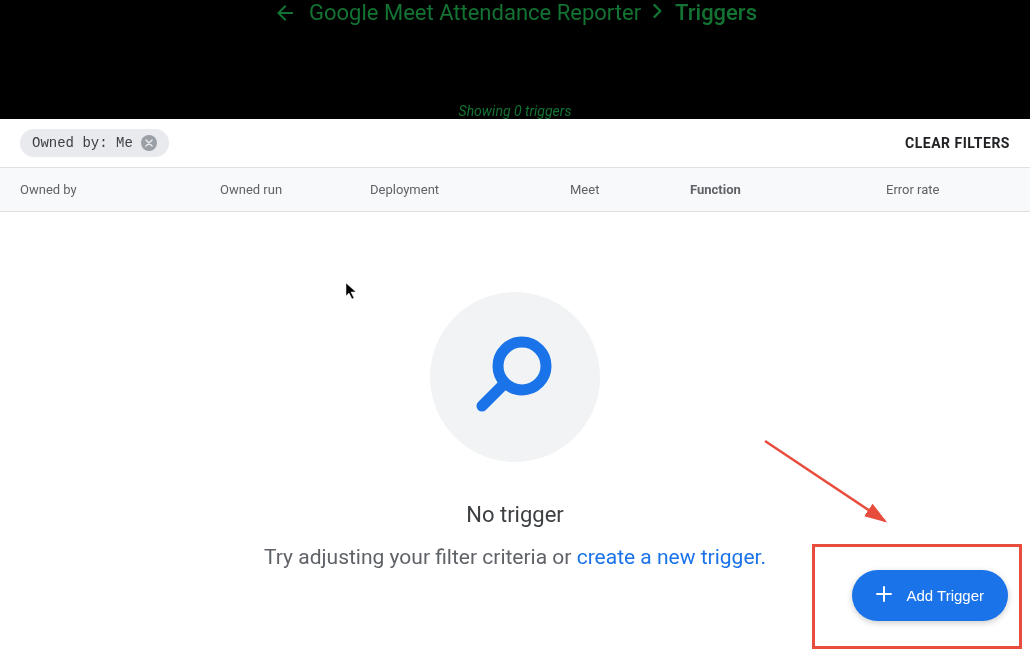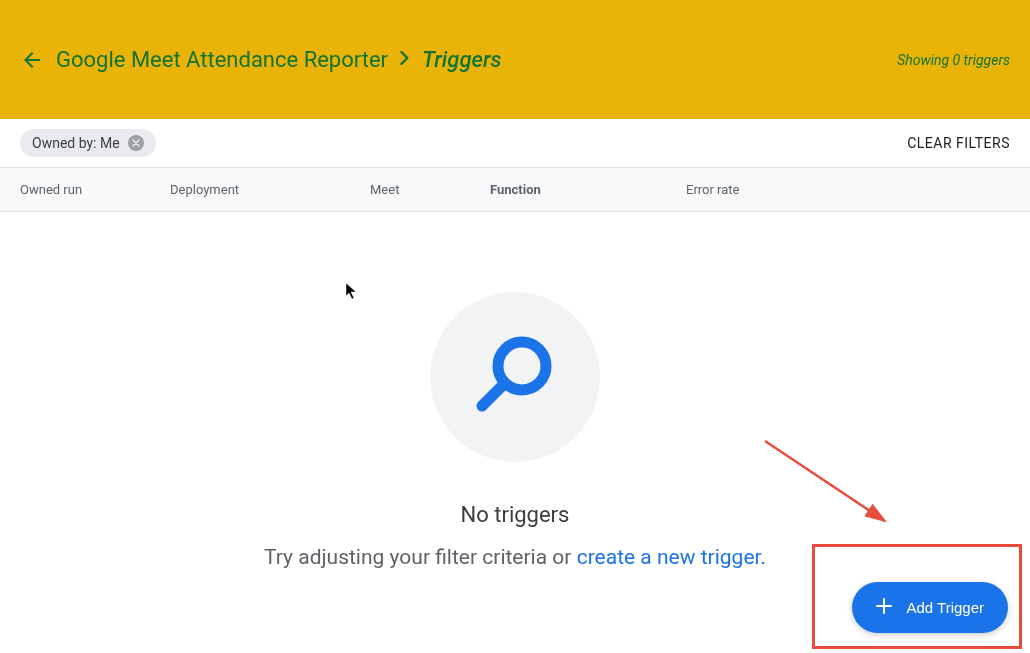--- a/index.html
+++ b/index.html
@@ -9,26 +9,27 @@
     }
     body {
       font-family: 'Google Sans', Roboto, Arial, sans-serif;
       width: 1030px;
       height: 653px;
       overflow: hidden;
       background: #fff;
       position: relative;
     }
     .header {
-      background: #eab308;
+      background: #000000;
       height: 119px;
       display: flex;
       align-items: center;
       padding: 0 20px;
       justify-content: space-between;
+      flex-direction: column;
     }
     .header-left {
       display: flex;
       align-items: center;
       gap: 12px;
     }
     .back-arrow {
       width: 24px;
       height: 24px;
       display: flex;
@@ -43,21 +44,20 @@
       gap: 12px;
       font-size: 22px;
       color: #137333;
     }
     .breadcrumb-chevron {
       color: #137333;
       font-size: 16px;
     }
     .breadcrumb-current {
       font-weight: 500;
-      font-style: italic;
     }
     .header-count {
       font-size: 14px;
       color: #137333;
       font-style: italic;
     }
     .filter-bar {
       display: flex;
       align-items: center;
       justify-content: space-between;
@@ -68,36 +68,37 @@
     .filter-chip {
       display: flex;
       align-items: center;
       background: #e8eaed;
       border-radius: 16px;
       padding: 6px 12px;
       font-size: 14px;
       color: #3c4043;
       gap: 8px;
       cursor: pointer;
+      font-family: Liberation Mono, monospace;
     }
     .filter-chip-close {
       width: 16px;
       height: 16px;
       background: #9aa0a6;
       border-radius: 50%;
       display: flex;
       align-items: center;
       justify-content: center;
       color: #e8eaed;
       font-size: 11px;
       cursor: pointer;
     }
     .clear-filters {
       font-size: 14px;
-      font-weight: 400;
+      font-weight: 700;
       color: #202124;
       cursor: pointer;
       letter-spacing: 0.5px;
     }
     .column-headers {
       display: flex;
       padding: 14px 20px;
       background: #f8f9fa;
       border-bottom: 1px solid #e0e0e0;
       font-size: 13px;
@@ -137,21 +138,21 @@
     .empty-subtitle {
       font-size: 21px;
       color: #5f6368;
     }
     .create-link {
       color: #1a73e8;
       cursor: pointer;
     }
     .add-trigger-btn {
       position: absolute;
-      bottom: 20px;
+      bottom: 32px;
       right: 22px;
       background: #1a73e8;
       color: #fff;
       border: none;
       border-radius: 28px;
       padding: 14px 24px;
       font-size: 15px;
       font-weight: 500;
       cursor: pointer;
       display: flex;
@@ -214,35 +215,36 @@
     <span class="filter-chip-close">
       <svg width="8" height="8" viewBox="0 0 8 8">
         <path d="M1 1L7 7M7 1L1 7" stroke="#e8eaed" stroke-width="1.5" stroke-linecap="round"></path>
       </svg>
     </span>
   </div>
   <div class="clear-filters">CLEAR FILTERS</div>
 </div>
 
 <div class="column-headers">
+  <div class="col col-owned">Owned by</div>
   <div class="col col-lastrun">Owned run</div>
   <div class="col col-deploy">Deployment</div>
   <div class="col col-event">Meet</div>
   <div class="col col-function">Function</div>
   <div class="col col-error">Error rate</div>
 </div>
 
 <div class="empty-state">
   <div class="empty-icon-circle">
     <svg width="90" height="90" viewBox="0 0 90 90">
       <circle cx="52" cy="34" r="24" stroke="#1a73e8" stroke-width="11" fill="none"></circle>
       <line x1="32" y1="54" x2="12" y2="74" stroke="#1a73e8" stroke-width="11" stroke-linecap="round"></line>
     </svg>
   </div>
-  <div class="no-results-text">No triggers</div>
+  <div class="no-results-text">No trigger</div>
   <div class="empty-subtitle">
     <span>Try adjusting your filter criteria or </span><span class="create-link">create a new trigger.</span>
   </div>
 </div>
 
 <button class="add-trigger-btn">
   <span class="plus-icon">
     <svg width="16" height="16" viewBox="0 0 16 16">
       <path d="M8 1v14M1 8h14" stroke="#fff" stroke-width="2" stroke-linecap="round"></path>
     </svg>

